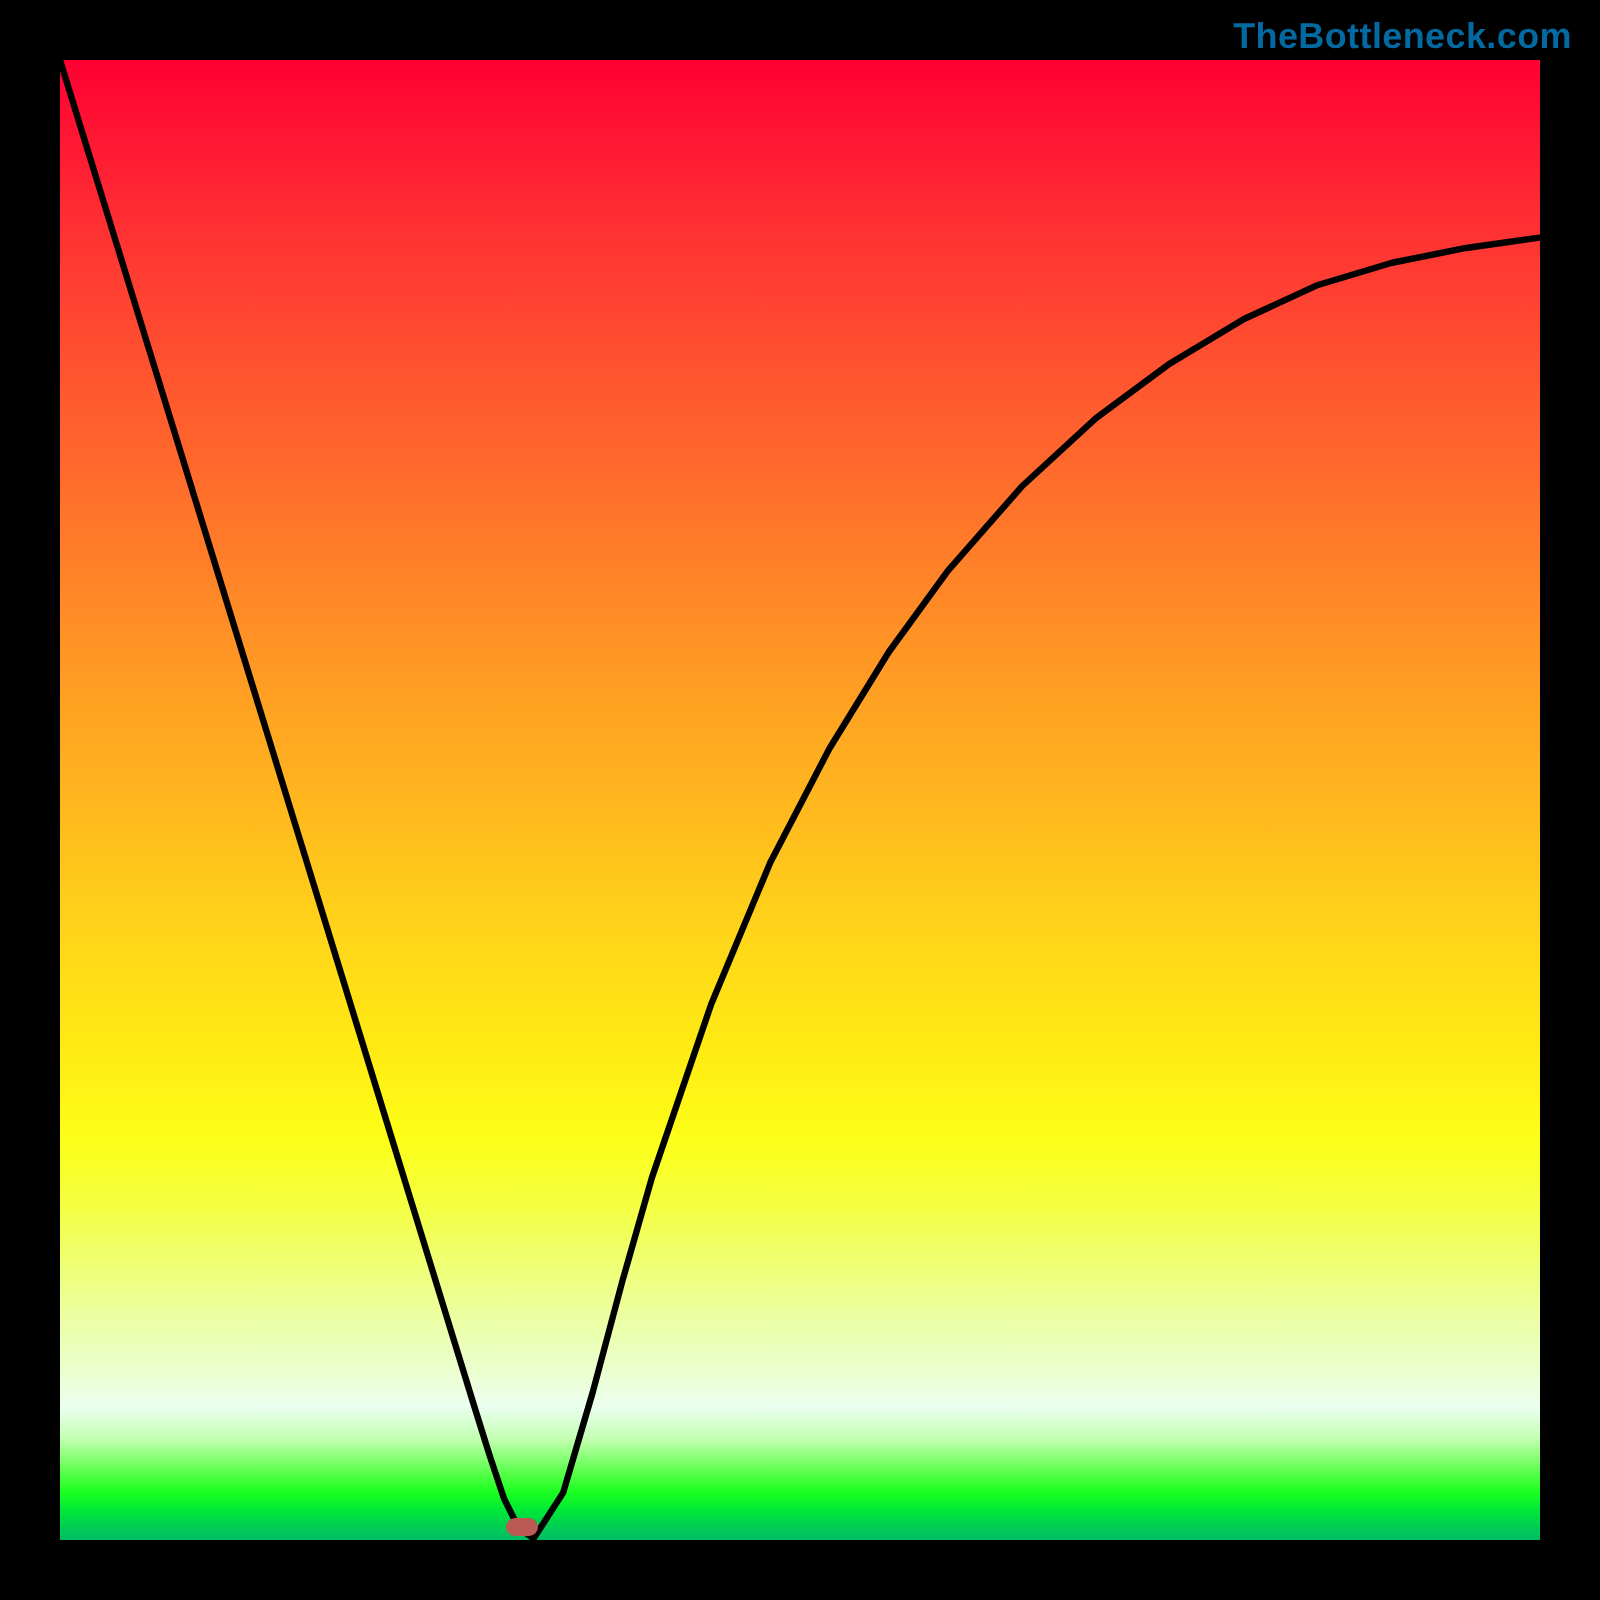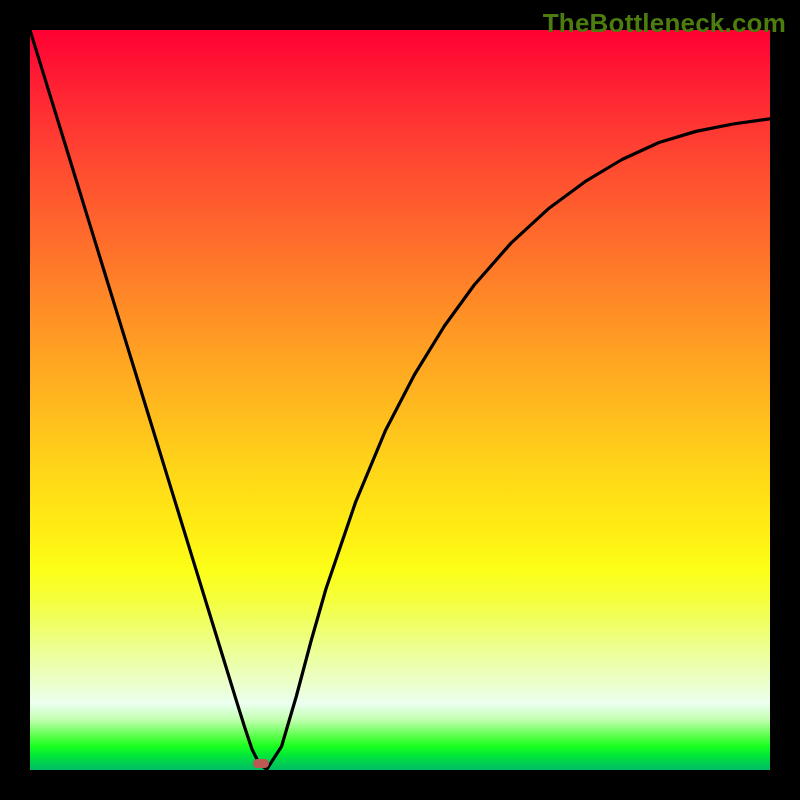--- a/index.html
+++ b/index.html
@@ -47,23 +47,23 @@
     position: absolute;
     left: 0;
     top: 0;
     width: 740px;
     height: 740px;
   }
   .watermark {
     position: absolute;
     top: 8px;
     right: 14px;
-    font-size: 26px;
+    font-size: 18px;
     font-weight: 600;
-    color: #4d7c0f;
+    color: #0369a1;
     letter-spacing: 0.2px;
   }
   .marker {
     position: absolute;
     width: 16px;
     height: 9px;
     border-radius: 5px;
     background: #bb5a54;
   }
 </style>

